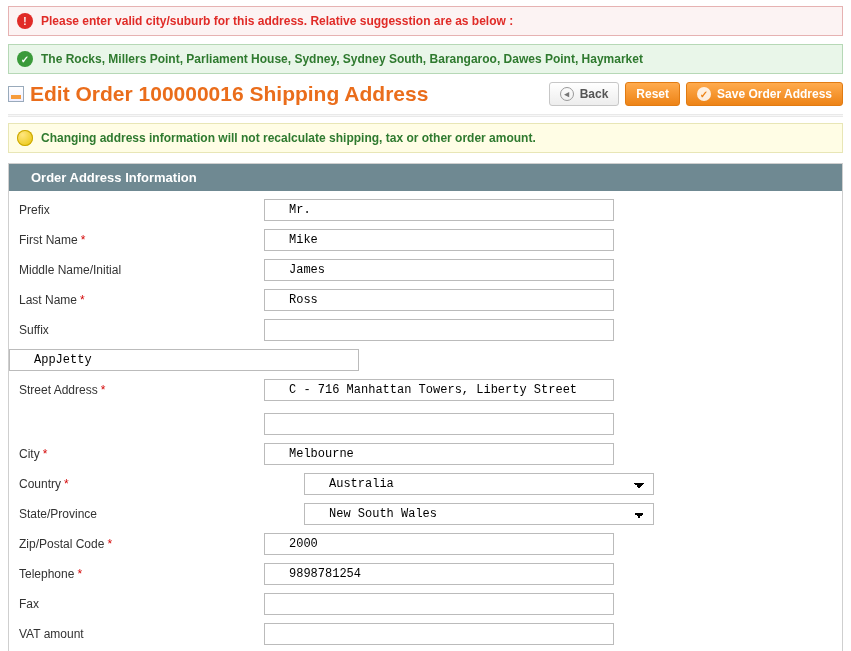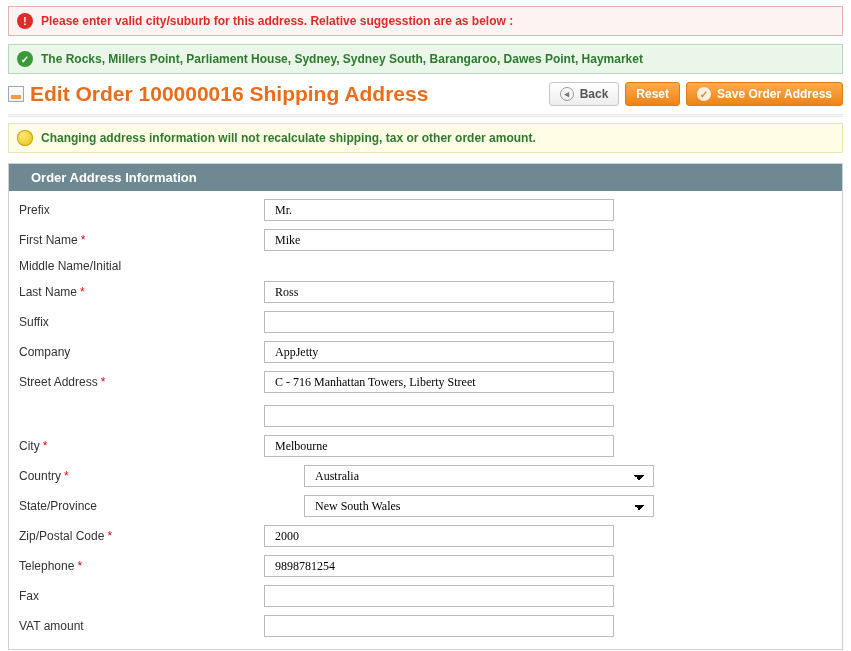--- a/index.html
+++ b/index.html
@@ -35,21 +35,21 @@
 .divbar { height: 3px; background: linear-gradient(#fff,#eee); margin-bottom: 6px; border-top: 1px solid #e9e9e9; border-bottom: 1px solid #e9e9e9; }
 
 .panel { border: 1px solid #cfcfcf; margin-top: 10px; }
 .panel-head { background: #6f8992; color: #fff; font-weight: bold; padding: 6px 22px; font-size: 13px; }
 .panel-body { padding: 4px 0 8px 0; }
 
 .form-row { display: flex; align-items: center; padding: 4px 0; }
 .form-label { width: 255px; padding-left: 10px; color: #333; display: flex; align-items: center; gap: 3px; }
 .req { color: #d40707; }
 .form-field { width: 350px; }
-.form-field input, .form-field select { width: 100%; height: 22px; border: 1px solid #bbb; background: #fff; padding: 1px 10px; font-family: Liberation Serif, serif; font-size: 12px; }
+.form-field input, .form-field select { width: 100%; height: 22px; border: 1px solid #bbb; background: #fff; padding: 1px 24px; font-family: Liberation Mono, monospace; font-size: 12px; }
 .form-field select { padding-right: 18px; background-image: linear-gradient(45deg, transparent 50%, #000 50%), linear-gradient(135deg, #000 50%, transparent 50%); background-position: calc(100% - 14px) 9px, calc(100% - 9px) 9px; background-size: 5px 5px, 5px 5px; background-repeat: no-repeat; -webkit-appearance: none; -moz-appearance: none; appearance: none; margin-left: 40px; }
 .street2-row .form-label { visibility: hidden; }
 .street2-row { margin-top: 4px; }
 </style>
 </head>
 <body>
 
 <div class="msg msg-error">
   <span class="icon">!</span>
   <span class="text">Please enter valid city/suburb for this address. Relative suggesstion are as below :</span>
@@ -103,41 +103,39 @@
           <span>First Name</span> 
           <span class="req">*</span>
         </div>
       <div class="form-field"><input type="text" value="Mike" style=""></div>
     </div>
 
     <div class="form-row">
       <div class="form-label">
           <span>Middle Name/Initial</span>
         </div>
+      <div class="form-field"><input type="text" value="James" style=""></div>
     </div>
 
     <div class="form-row">
       <div class="form-label">
           <span>Last Name</span> 
           <span class="req">*</span>
         </div>
       <div class="form-field"><input type="text" value="Ross" style=""></div>
     </div>
 
     <div class="form-row">
       <div class="form-label">
           <span>Suffix</span>
         </div>
       <div class="form-field"><input type="text" value="" style=""></div>
     </div>
 
     <div class="form-row">
-      <div class="form-label">
-          <span>Company</span>
-        </div>
       <div class="form-field"><input type="text" value="AppJetty" style=""></div>
     </div>
 
     <div class="form-row">
       <div class="form-label">
           <span>Street Address</span> 
           <span class="req">*</span>
         </div>
       <div class="form-field"><input type="text" value="C - 716 Manhattan Towers, Liberty Street" style=""></div>
     </div>

